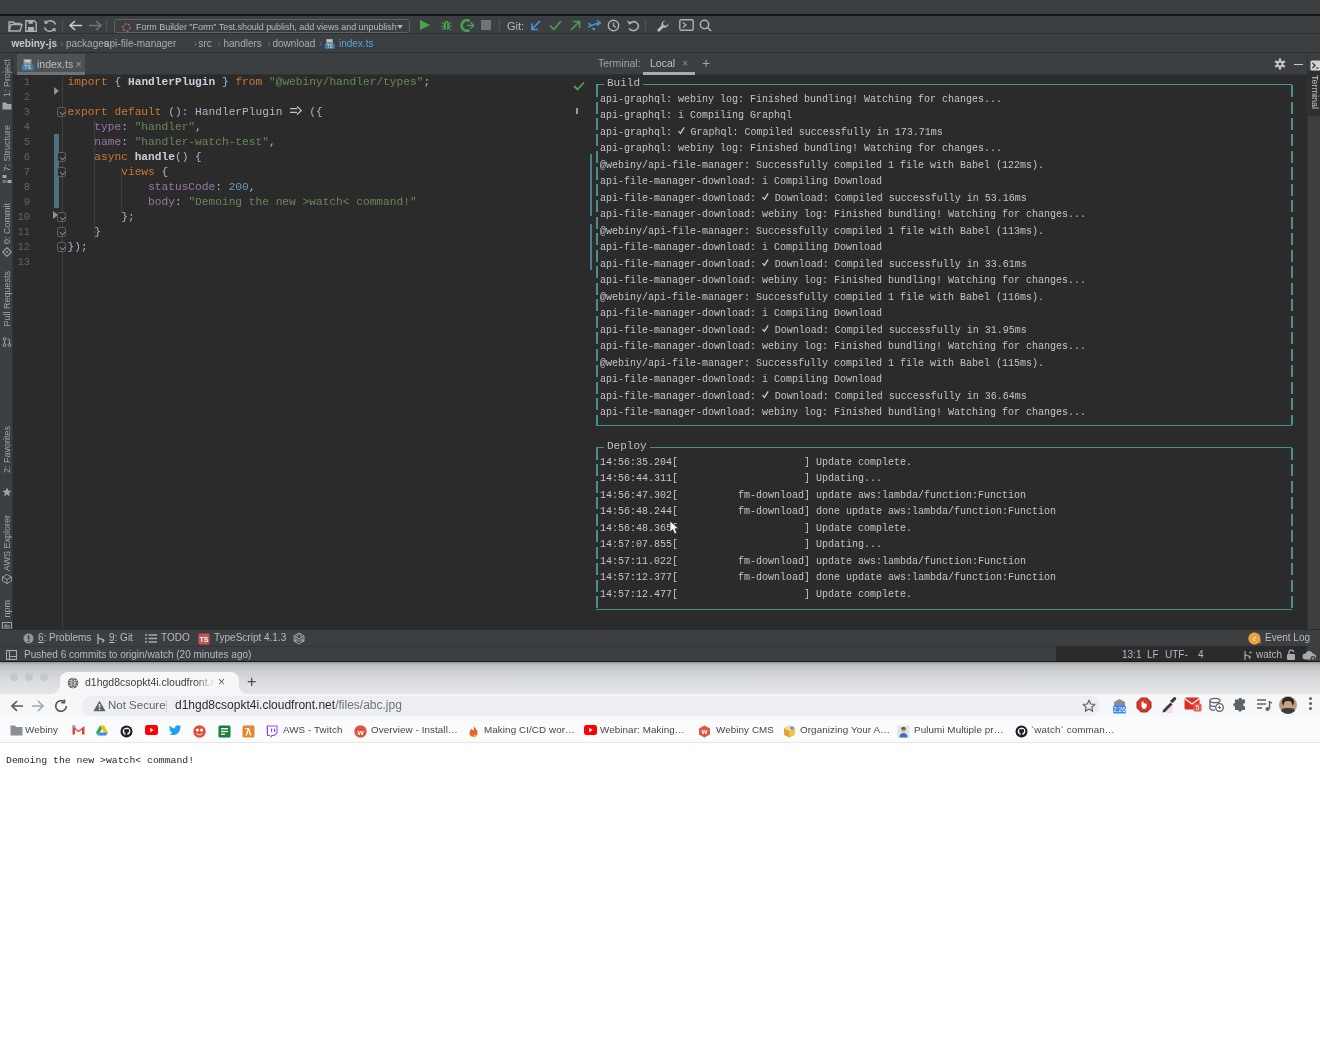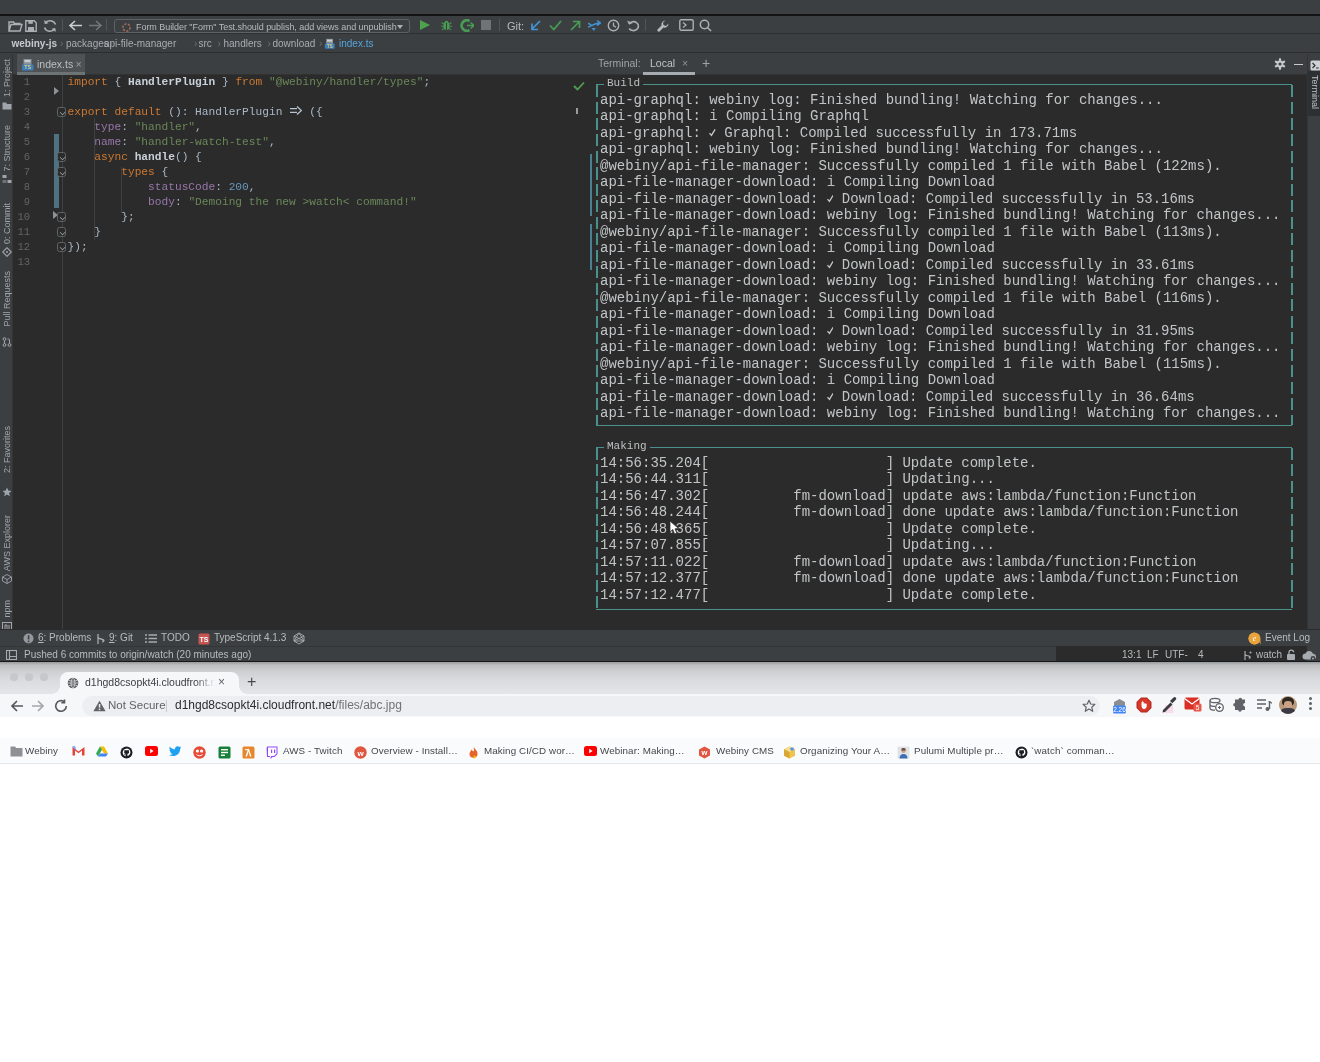--- a/index.html
+++ b/index.html
@@ -33,34 +33,34 @@
   #code{position:absolute;left:54.5px;top:20.5px;font-family:"Liberation Mono",monospace;font-size:11.2px;line-height:15px;color:#a9b7c6;white-space:pre;}
   .fold{position:absolute;left:44px;width:9px;height:10px;border:1px solid #5f6568;border-radius:2.5px;background:#2b2b2b;}
   .fold::after{content:"";position:absolute;left:1.5px;top:2px;width:4px;height:4px;border-right:1.5px solid #9da2a6;border-bottom:1.5px solid #9da2a6;transform:rotate(45deg) scale(.8);}
   .kw{color:#cc7832;margin-top:17px;} .st{color:#6a8759;} .nu{color:#6897bb;} .pr{color:#9876aa;} .bo{font-weight:bold;color:#c8d0d9;}
   
   #term{position:absolute;left:593px;top:54px;width:714px;height:654px;background:#2b2b2b;}
   #termhead{position:absolute;left:0;top:0;width:714px;height:21px;background:#3c3f41;border-bottom:1px solid #323232;font-size:10.5px;color:#b4b8bc;}
   .tbox{position:absolute;border-top:1px solid #4a908d;border-bottom:1px solid #4a908d;}
   .tbv{position:absolute;width:1.5px;background-image:repeating-linear-gradient(180deg,#4a908d 0px,#4a908d 12px,rgba(0,0,0,0) 12px,rgba(0,0,0,0) 16.5px);}
   .tlabel{position:absolute;background:#2b2b2b;color:#bdc0c2;font-family:"Liberation Mono",monospace;font-size:11px;padding:0 3px;}
-  .tpre{position:absolute;font-family:"Liberation Mono",monospace;font-size:14px;line-height:16.5px;color:#c2c5c7;white-space:pre;margin:0;} .inf{color:#bcc0c3;}
+  .tpre{position:absolute;font-family:"Liberation Mono",monospace;font-size:10px;line-height:16.5px;color:#c2c5c7;white-space:pre;margin:0;} .inf{color:#bcc0c3;}
   .ck{display:inline-block;width:6.6px;height:9px;}
   
   #botbar{position:absolute;left:0;top:629px;width:1320px;height:16.5px;background:#3c3f41;font-size:10px;color:#b7bbbf;border-top:1px solid #2b2b2b;}
   #statusbar{position:absolute;left:0;top:646px;width:1056px;height:16px;background:#3c3f41;border-top:1px solid #333536;font-size:10px;color:#b7bbbf;}
   #idebottom{position:absolute;left:0;top:661px;width:1320px;height:1px;background:#17181a;}
   
   #chrome{position:absolute;left:0;top:662px;width:1320px;height:400px;background:#fff;}
   #tabstrip{position:absolute;left:0;top:0;width:1320px;height:32px;background:linear-gradient(180deg,#98999b 0px,#bcbec0 3px,#cdcfd1 9px,#d9dcdf 18px,#e2e4e6 30px,#e2e4e6 32px);}
   #ctab{position:absolute;left:60px;top:10px;width:179px;height:22px;background:#f6f7f8;border-radius:8px 8px 0 0;}#ctab::before{content:"";position:absolute;left:-8px;bottom:0;width:8px;height:8px;background:radial-gradient(circle at 0 0,rgba(0,0,0,0) 7.5px,#f6f7f8 8px);}#ctab::after{content:"";position:absolute;right:-8px;bottom:0;width:8px;height:8px;background:radial-gradient(circle at 8px 0,rgba(0,0,0,0) 7.5px,#f6f7f8 8px);}
   #cplus{position:absolute;left:247px;top:11px;width:20px;height:20px;color:#47494c;font-size:16px;}
   #ctoolbar{position:absolute;left:0;top:32px;width:1320px;height:23px;background:#f6f7f8;}
   #pill{position:absolute;left:82px;top:33.5px;width:1018px;height:20px;background:#eceef1;border-radius:10px;}
-  #bookbar{position:absolute;left:0;top:55px;width:1320px;height:26px;background:#fafbfc;border-bottom:1px solid #e4e6e8;margin-top:21px;}
+  #bookbar{position:absolute;left:0;top:55px;width:1320px;height:26px;background:#fafbfc;border-bottom:1px solid #e4e6e8;}
   .bk{position:absolute;top:0;height:26px;line-height:26px;font-size:9.8px;color:#44474a;white-space:nowrap;letter-spacing:0.1px;}
   #page{position:absolute;left:0;top:81px;width:1320px;height:319px;background:#fff;}
   #pagetext{position:absolute;left:6px;top:12px;font-family:"Liberation Mono",monospace;font-size:9.8px;color:#262626;}
   .cdot{position:absolute;top:11px;width:7.5px;height:7.5px;border-radius:50%;background:#c6c8ca;}
   .bki{top:7.5px;}
   #extrow{position:absolute;left:0;top:32px;width:1320px;height:23px;}
 </style></head>
 <body>
 <div id="root">
 <div id="ide">
@@ -217,21 +217,21 @@
     <div id="gsep"></div>
     <div id="vcsbar"></div>
     <div id="code"><span class="kw">import</span> { <span class="bo">HandlerPlugin</span> } <span class="kw">from</span> <span class="st">"@webiny/handler/types"</span>;
 
 <span class="kw">export default</span> (): HandlerPlugin <svg style="display:inline-block;width:13.4px;height:9px" viewBox="0 0 13.4 9">
             <path d="M1 2.6 H8 M1 6.4 H8 M8 0.5 L12.4 4.5 L8 8.5" stroke="#b8c4cf" stroke-width="1.3" fill="none"></path>
           </svg> ({
     <span class="pr">type</span>: <span class="st">"handler"</span>,
     <span class="pr">name</span>: <span class="st">"handler-watch-test"</span>,
     <span class="kw">async</span> <span class="bo">handle</span>() {
-        <span class="kw">types</span> {
+        <span class="kw">views</span> {
             <span class="pr">statusCode</span>: <span class="nu">200</span>,
             <span class="pr">body</span>: <span class="st">"Demoing the new &gt;watch&lt; command!"</span>
         };
     }
 });
 </div>
     <svg class="abs" style="left:560px;top:27px" width="12" height="10" viewBox="0 0 12 10">
           <path d="M1 5 L4.5 8.5 L11 1.5" stroke="#4f9f52" stroke-width="1.8" fill="none"></path>
         </svg>
     <div class="abs" style="left:562.5px;top:54px;width:2.5px;height:5.5px;background:#9a9d9f"></div>
@@ -299,21 +299,21 @@
 api-file-manager-download: webiny log: Finished bundling! Watching for changes...
 @webiny/api-file-manager: Successfully compiled 1 file with Babel (115ms).
 api-file-manager-download: <span class="inf">i</span> Compiling Download
 api-file-manager-download: <svg class="ck" viewBox="0 0 7 9">
             <path d="M0.5 5.2 L2.6 7.6 L6.5 1.2" stroke="#c6c9cb" stroke-width="1.4" fill="none"></path>
           </svg> Download: Compiled successfully in 36.64ms
 api-file-manager-download: webiny log: Finished bundling! Watching for changes...</pre>
     <div class="tbox" style="left:3px;top:393px;width:696px;height:163px"></div>
     <div class="tbv" style="left:3px;top:394px;height:161px"></div>
     <div class="tbv" style="left:698px;top:394px;height:161px"></div>
-    <div class="tlabel" style="left:11px;top:386px">Making</div>
+    <div class="tlabel" style="left:11px;top:386px">Deploy</div>
     <pre class="tpre" style="left:7px;top:400.7px" id="deploypre">14:56:35.204[                     ] Update complete.
 14:56:44.311[                     ] Updating...
 14:56:47.302[          fm-download] update aws:lambda/function:Function
 14:56:48.244[          fm-download] done update aws:lambda/function:Function
 14:56:48.365[                     ] Update complete.
 14:57:07.855[                     ] Updating...
 14:57:11.022[          fm-download] update aws:lambda/function:Function
 14:57:12.377[          fm-download] done update aws:lambda/function:Function
 14:57:12.477[                     ] Update complete.</pre>
     <svg class="abs" style="left:76px;top:466px" width="11" height="16" viewBox="0 0 11 16">
@@ -554,14 +554,17 @@
           <path d="M2.5 12.5 C2.5 9.5 4 8 6.5 8 C9 8 10.5 9.5 10.5 12.5 Z" fill="#3f6eb5"></path>
           <path d="M4.5 3 C5 1.8 8 1.8 8.5 3.2 L8.5 4.5 L4.5 4.5 Z" fill="#6d533f"></path>
         </svg>
     <span class="bk" style="left:914px">Pulumi Multiple pr…</span>
     <svg class="abs bki" style="left:1015px" width="13" height="13" viewBox="0 0 13 13">
           <circle cx="6.5" cy="6.5" r="6" fill="#1b1f23"></circle>
           <path d="M6.5 2.8 c-2.1 0-3.8 1.7-3.8 3.8 0 1.7 1.1 3.1 2.6 3.6 .2 0 .3-.1 .3-.2v-.9c-1.1 .2-1.3-.5-1.3-.5-.2-.4-.4-.6-.4-.6-.4-.2 0-.2 0-.2 .4 0 .6 .4 .6 .4 .4 .6 1 .4 1.2 .3 0-.3 .1-.4 .3-.5-.9-.1-1.9-.5-1.9-2 0-.4 .2-.8 .4-1.1 0-.1-.2-.5 0-1 0 0 .3-.1 1.1 .4 .3-.1 .7-.1 1-.1 .3 0 .7 0 1 .1 .8-.5 1.1-.4 1.1-.4 .2 .5 .1 .9 0 1 .3 .3 .4 .7 .4 1.1 0 1.5-1 1.9-1.9 2 .1 .1 .3 .3 .3 .7v1c0 .1 .1 .2 .3 .2 1.5-.5 2.6-1.9 2.6-3.6 0-2.1-1.7-3.8-3.8-3.8z" fill="#fff"></path>
         </svg>
     <span class="bk" style="left:1031px">`watch` comman…</span>
   </div>
+  <div id="page">
+        <div id="pagetext">Demoing the new &gt;watch&lt; command!</div>
+      </div>
 </div>
 </div>
 
 </body></html>

